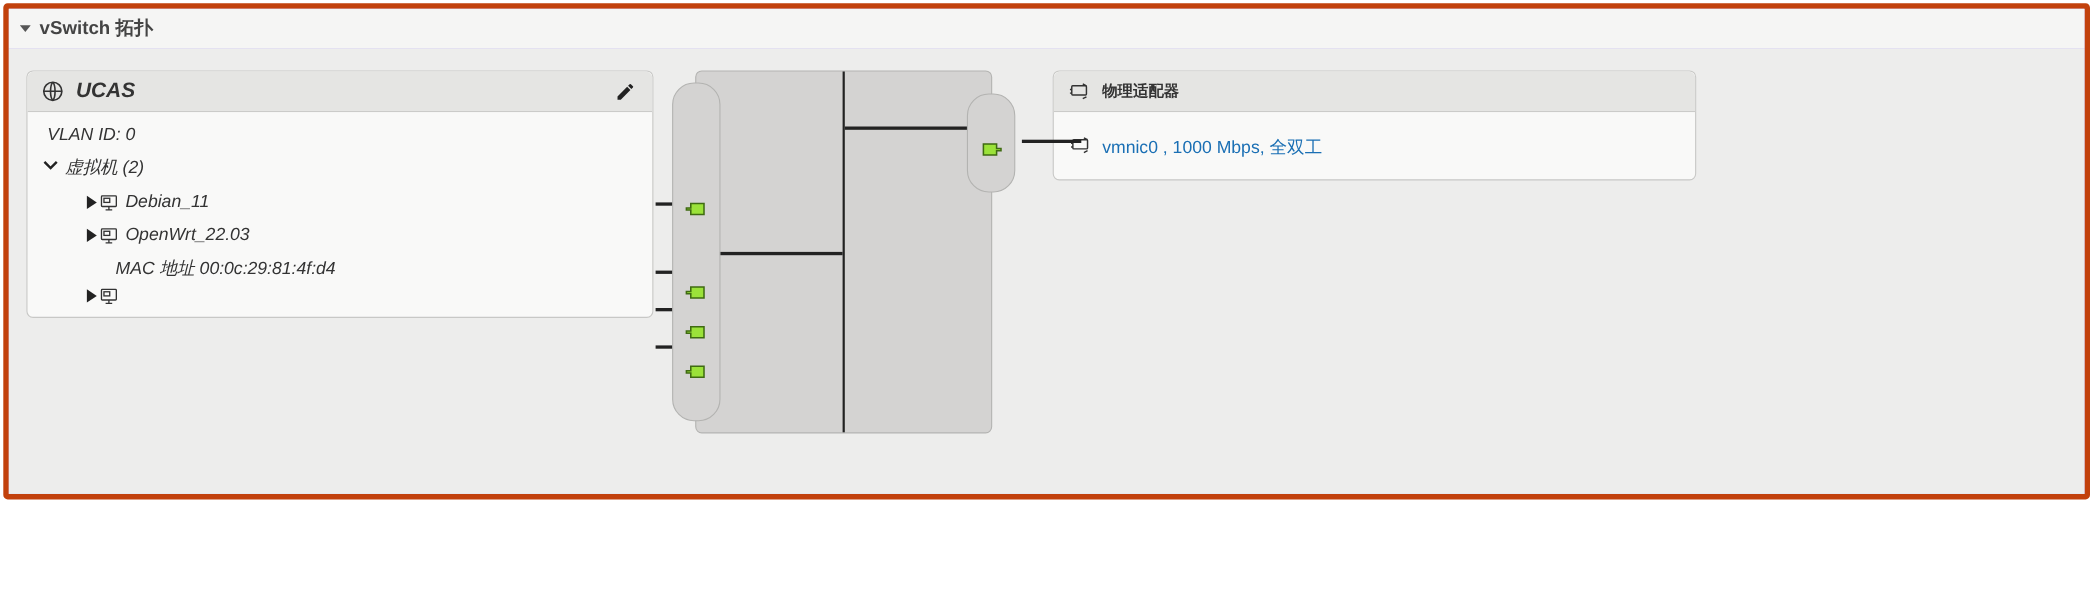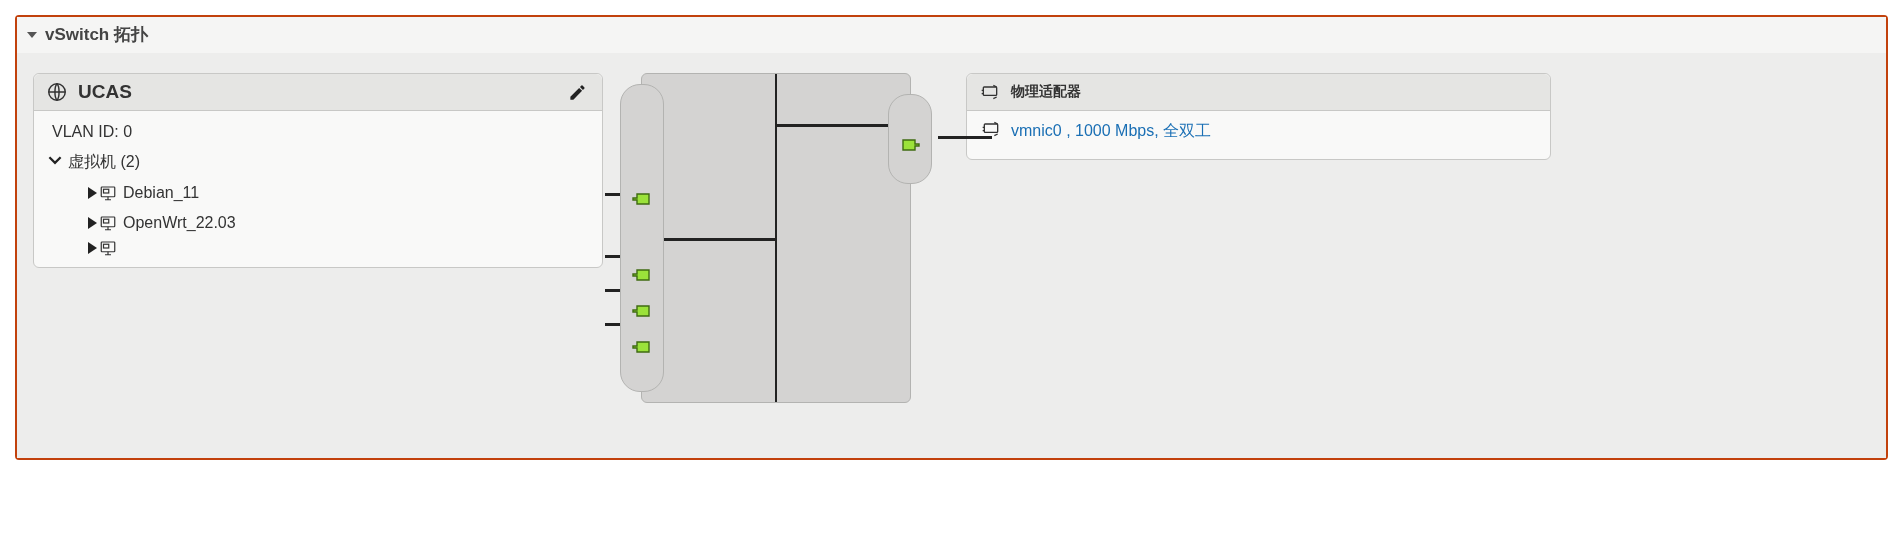--- a/index.html
+++ b/index.html
@@ -5,23 +5,23 @@
   * { box-sizing: border-box; }
   body {
     margin: 0;
     padding: 0;
     font-family: "Helvetica Neue", Arial, "Microsoft YaHei", sans-serif;
     background: #fff;
     font-size: 16px;
     color: #333;
   }
   .panel {
-    border: 2px solid #c2410c;
+    border: 5px solid #c2410c;
     border-radius: 4px;
-    margin: 15px;
+    margin: 3px;
     background: #c4b5fd;
   }
   .panel-header {
     display: flex;
     align-items: center;
     padding: 6px 10px;
     background: #f5f5f4;
     border-bottom: 1px solid transparent;
     cursor: pointer;
   }
@@ -47,20 +47,21 @@
     gap: 0;
     position: relative;
     min-height: 405px;
   }
   
   .card {
     background: #f9f9f8;
     border: 1px solid #c8c8c6;
     border-radius: 6px;
     min-width: 570px;
+    font-style: italic;
   }
   .card-header {
     display: flex;
     align-items: center;
     padding: 7px 14px 7px 12px;
     background: #e5e5e3;
     border-bottom: 1px solid #c8c8c6;
     border-top-left-radius: 6px;
     border-top-right-radius: 6px;
   }
@@ -178,21 +179,21 @@
   
   .phys-card {
     background: #f9f9f8;
     border: 1px solid #c8c8c6;
     border-radius: 6px;
     min-width: 585px;
     margin-left: 55px;
   }
   .phys-card .card-header .title { font-size: 14px; font-weight: bold; }
   .phys-body {
-    padding: 4px 14px 12px 14px;
+    padding: 16px 14px 12px 14px;
   }
   .nic-row {
     display: flex;
     align-items: center;
     gap: 10px;
     padding: 4px 0;
   }
   .nic-link {
     color: #1a6fb4;
     cursor: pointer;
@@ -271,20 +272,21 @@
           <span class="triangle"></span>
           <span class="vm-icon">
             <svg viewBox="0 0 24 24" width="18" height="18" fill="none" stroke="#333" stroke-width="1.6">
               <rect x="3" y="4" width="18" height="13" rx="1"></rect>
                 <path d="M8 21h8M12 17v4"></path>
               <rect x="6" y="7" width="7" height="5"></rect>
             </svg>
           </span>
           <span>OpenWrt_22.03</span>
         </div>
+        <div class="line indent3">MAC 地址 00:0c:29:81:4f:d4</div>
 
         <div class="line indent2">
           <span class="triangle"></span>
           <span class="vm-icon">
             <svg viewBox="0 0 24 24" width="18" height="18" fill="none" stroke="#333" stroke-width="1.6">
               <rect x="3" y="4" width="18" height="13" rx="1"></rect>
                 <path d="M8 21h8M12 17v4"></path>
               <rect x="6" y="7" width="7" height="5"></rect>
             </svg>
           </span>

